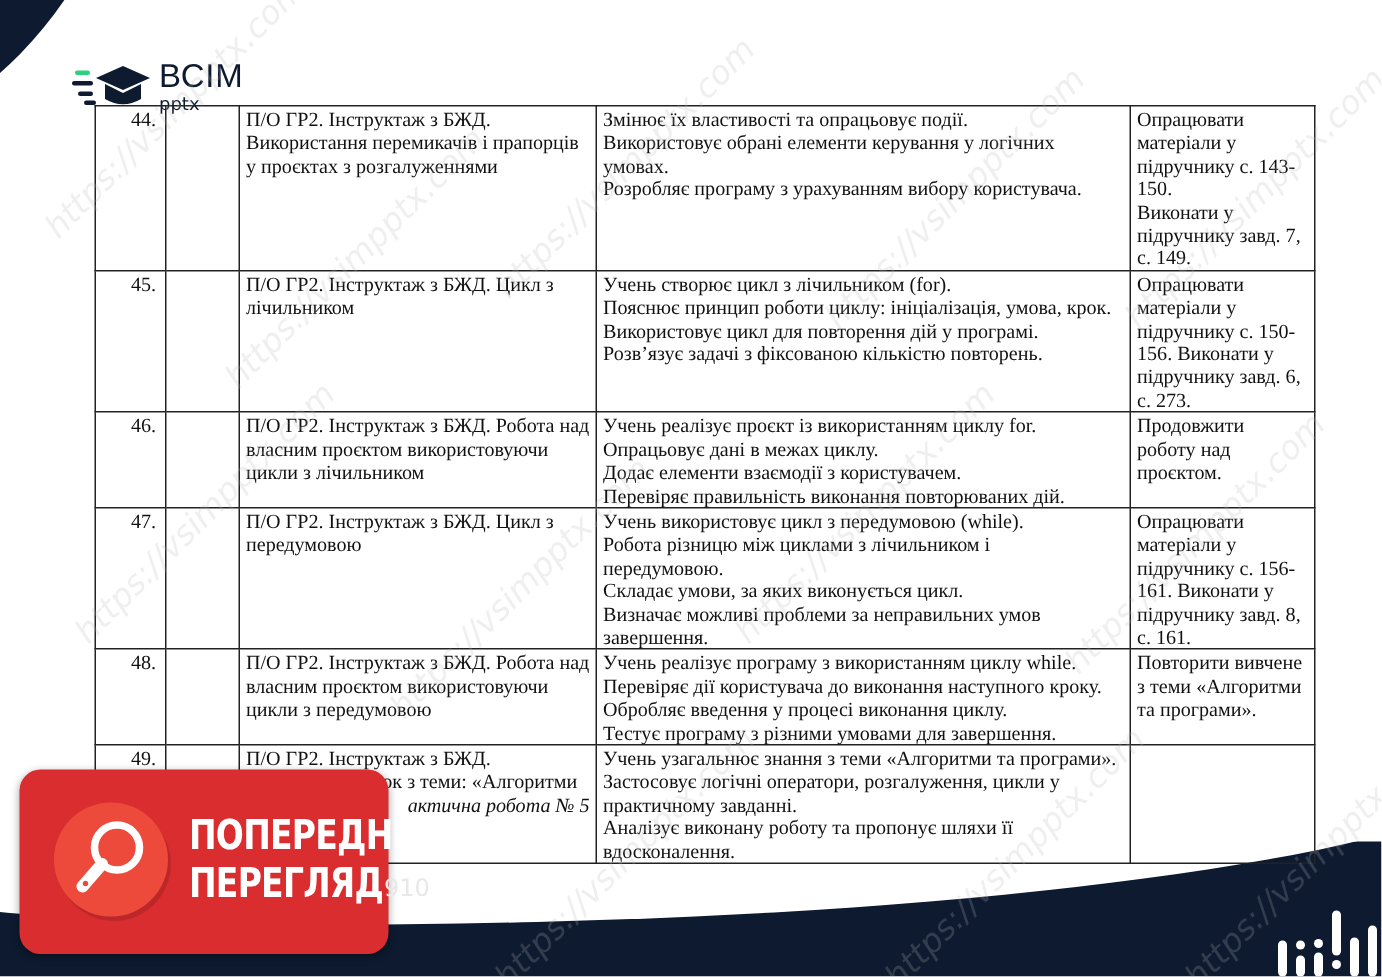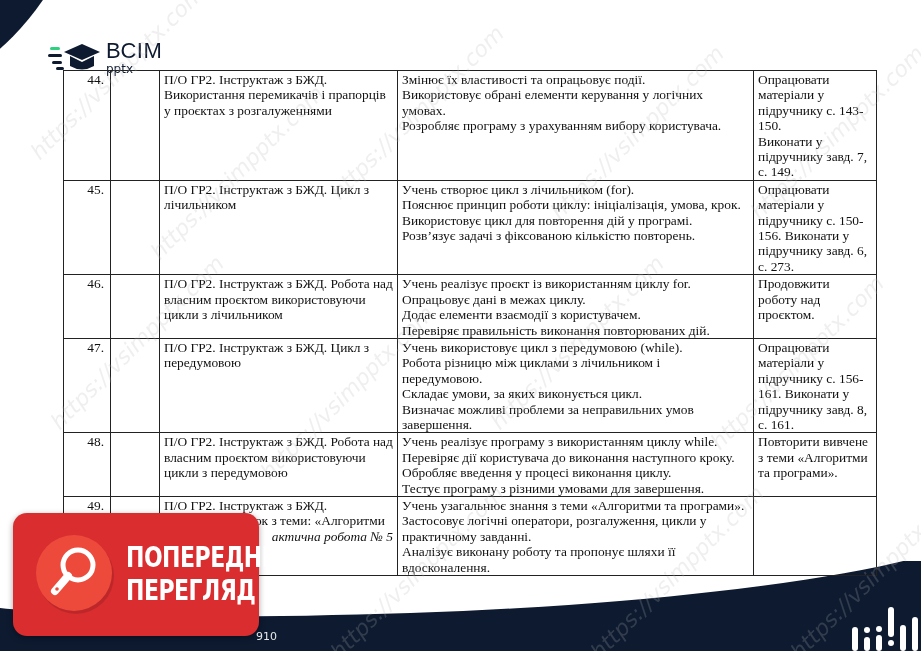--- a/index.html
+++ b/index.html
@@ -73,22 +73,22 @@
       box-shadow: 2px 3px 0 rgba(0,0,0,0.12);
     }
     .preview-text {
       position: absolute; left: 113px; top: 24px;
       font-family: "DejaVu Sans", sans-serif; font-weight: bold;
       color: #ffffff; font-size: 22px; line-height: 34px;
       letter-spacing: -0.5px;
       transform: scaleY(1.25); transform-origin: top left;
     }
     .page-num {
-      position: absolute; left: 256px; top: 630px;
-      font-family: "DejaVu Sans", sans-serif; font-size: 11px; color: #e8e8e8;
+      position: absolute; left: 256px; top: 582px;
+      font-family: "DejaVu Sans", sans-serif; font-size: 16px; color: #e8e8e8;
     }
     .bars-icon { position: absolute; left: 848px; top: 585px; }
 
     
     .watermark {
       position: absolute; inset: 0; pointer-events: none; overflow: hidden;
     }
     .wm {
       position: absolute; font-family: "DejaVu Sans", sans-serif; font-size: 22px;
       color: rgba(180,180,180,0.22); transform: rotate(-45deg); white-space: nowrap;

